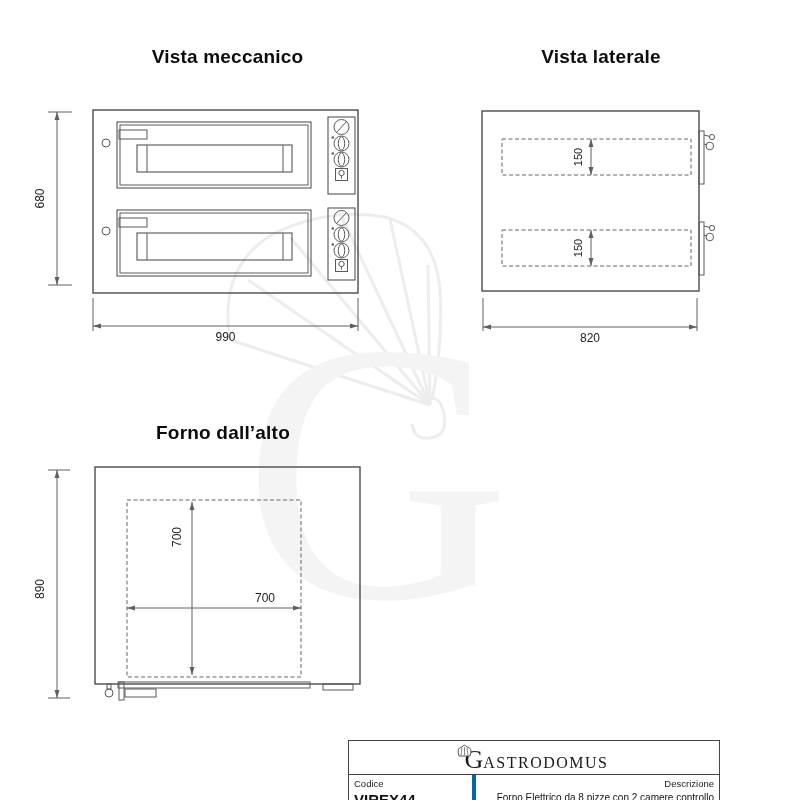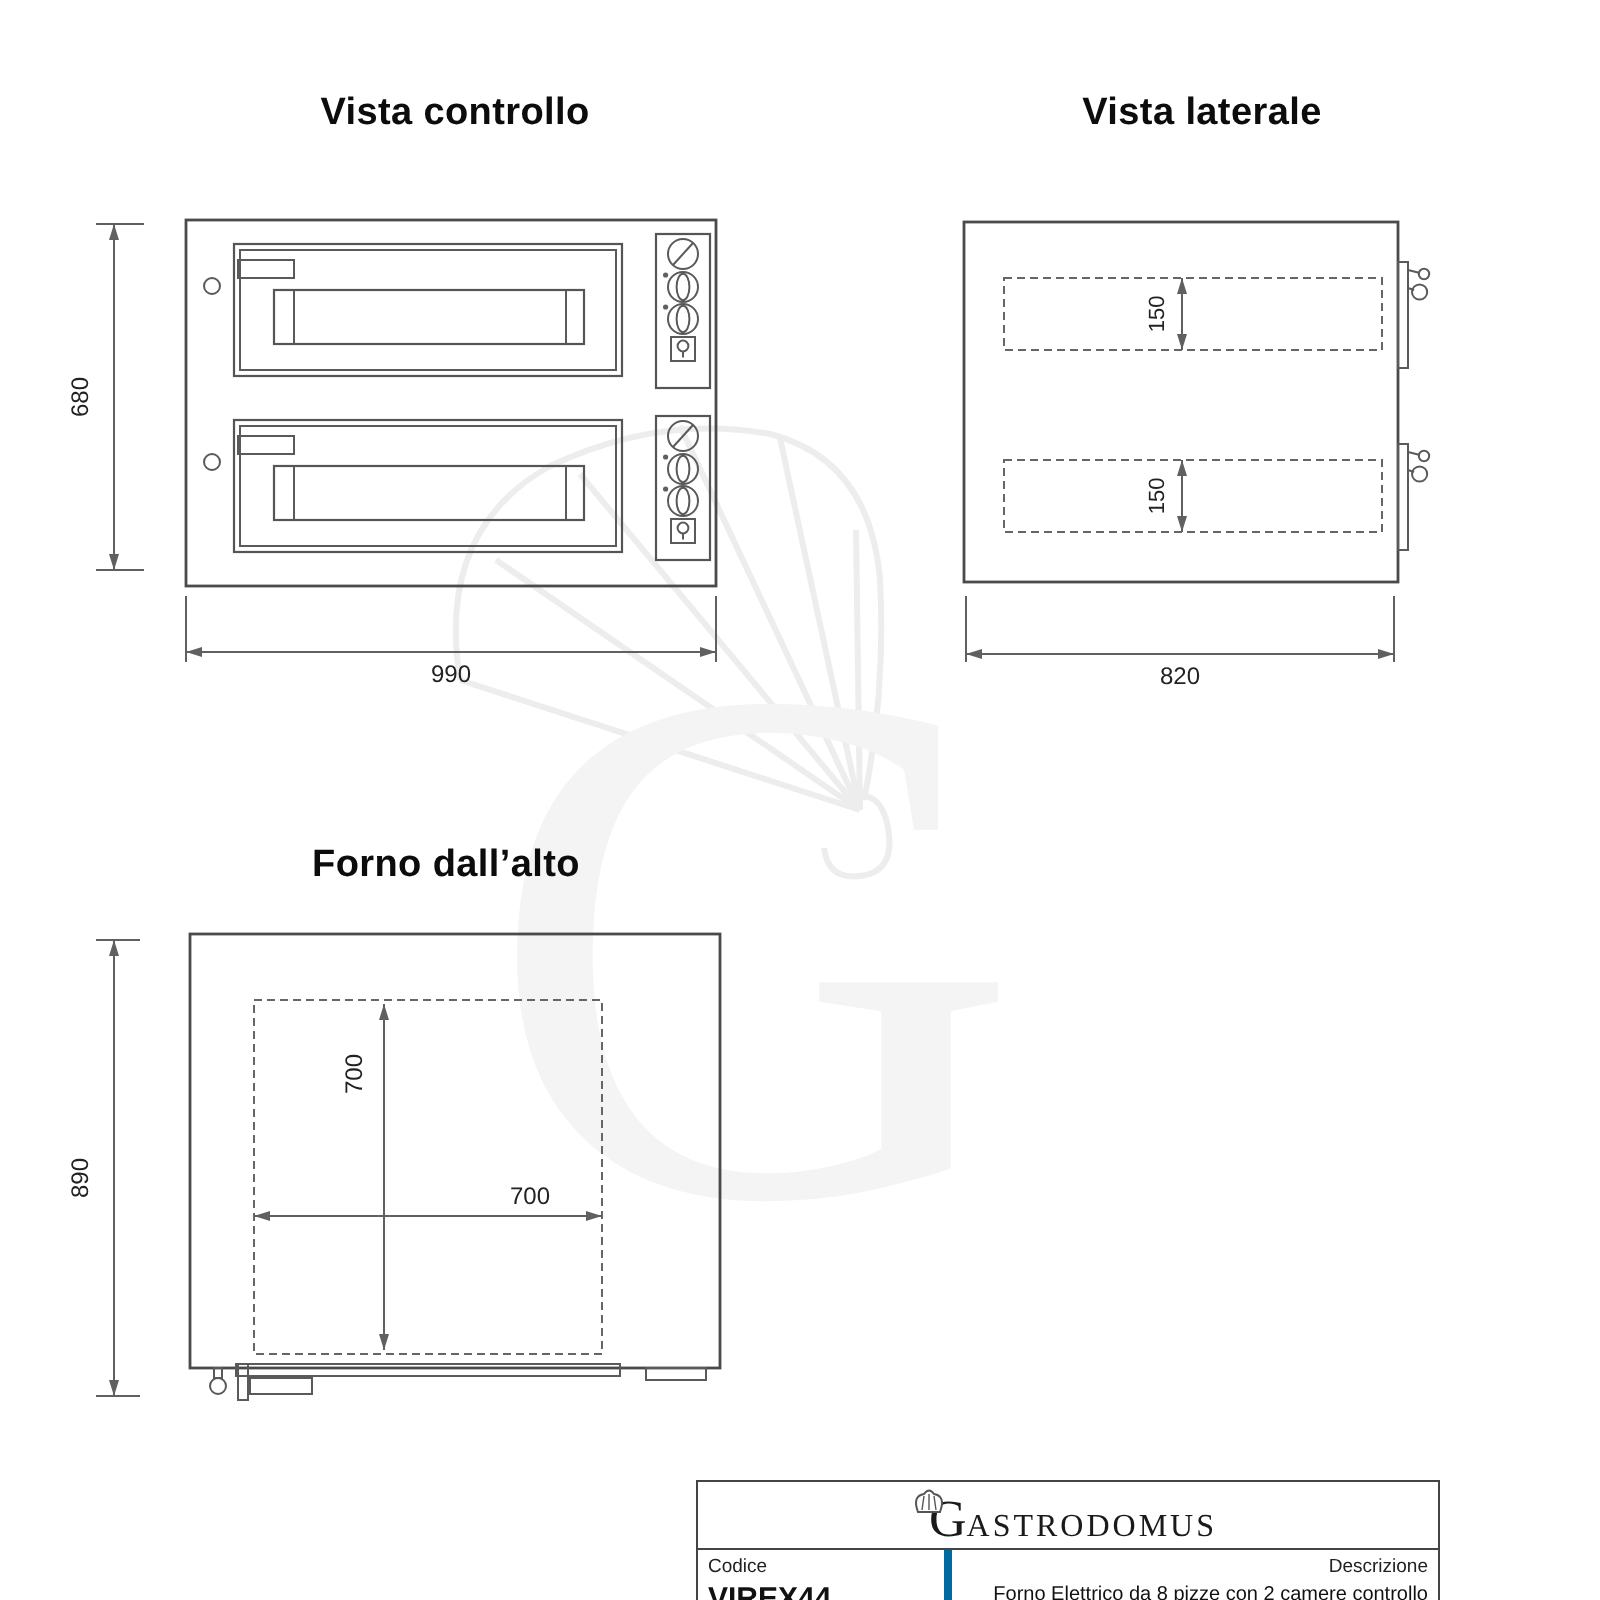--- a/index.html
+++ b/index.html
@@ -49,21 +49,21 @@
     <line x1="230" y1="200" x2="48" y2="75"></line>
     <line x1="230" y1="200" x2="90" y2="32"></line>
     <line x1="230" y1="200" x2="140" y2="8"></line>
     <line x1="230" y1="200" x2="190" y2="14"></line>
     <line x1="230" y1="200" x2="228" y2="60"></line>
     <path d="M222,195 q18,-8 22,14 q4,22 -14,24 q-16,2 -18,-14"></path>
   </g>
   <text x="177" y="392" text-anchor="middle" font-size="370" font-family="Liberation Serif, serif" fill="#f4f4f4">G</text>
 </svg>
 
-<h2 class="view-title" style="left:50px;top:46px;width:355px;">Vista controllo</h2>
+<h2 class="view-title" style="left:50px;top:46px;width:355px;">Vista meccanico</h2>
 <h2 class="view-title" style="left:460px;top:46px;width:282px;">Vista laterale</h2>
 <h2 class="view-title" style="left:45px;top:422px;width:356px;">Forno dall’alto</h2>
 
 <svg class="view" style="left:30px;top:100px;" width="350" height="252" viewBox="0 0 350 252">
   <rect class="outline" x="63" y="10" width="265" height="183"></rect>
 
   <g>
     <rect class="thin" x="87" y="22" width="194" height="66"></rect>
     <rect class="xtra" x="90" y="25" width="188" height="60"></rect>
     <rect class="xtra" x="89" y="30" width="28" height="9"></rect>

